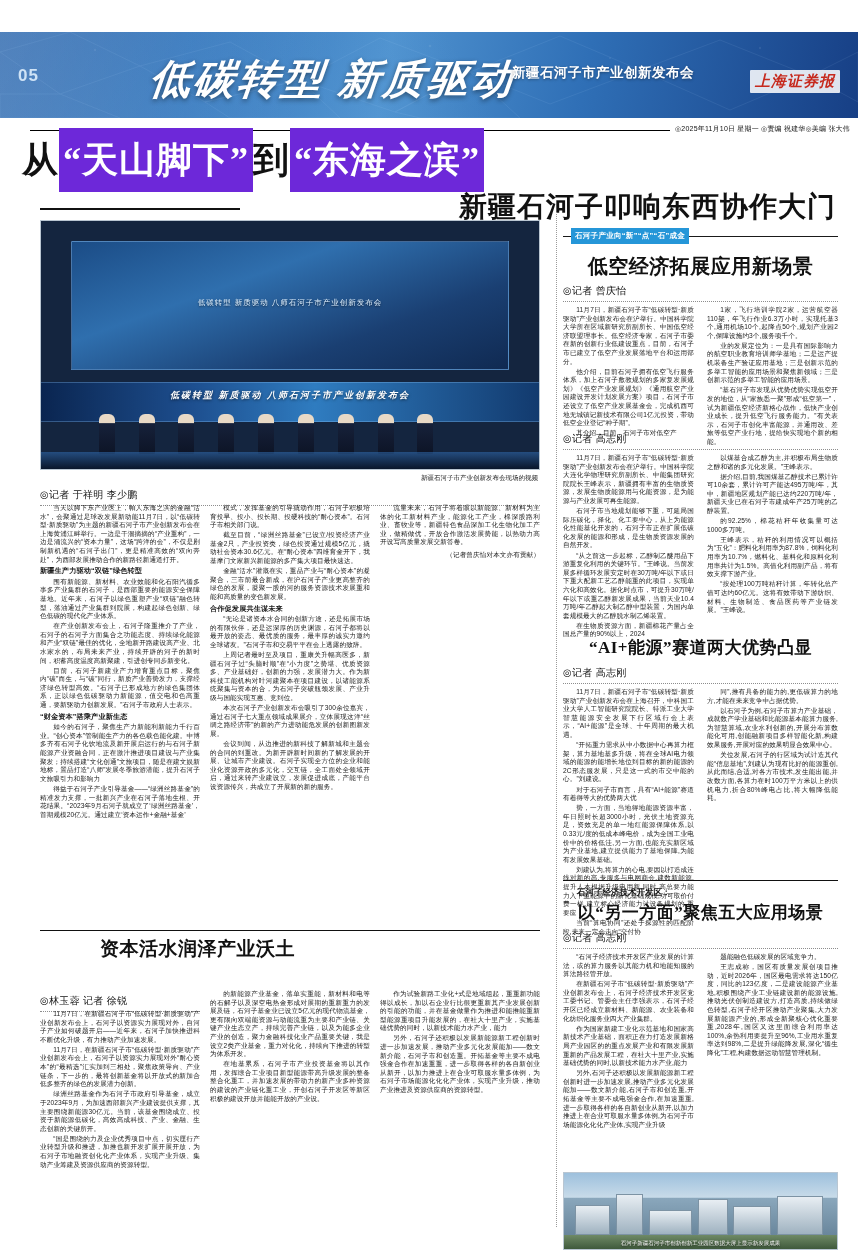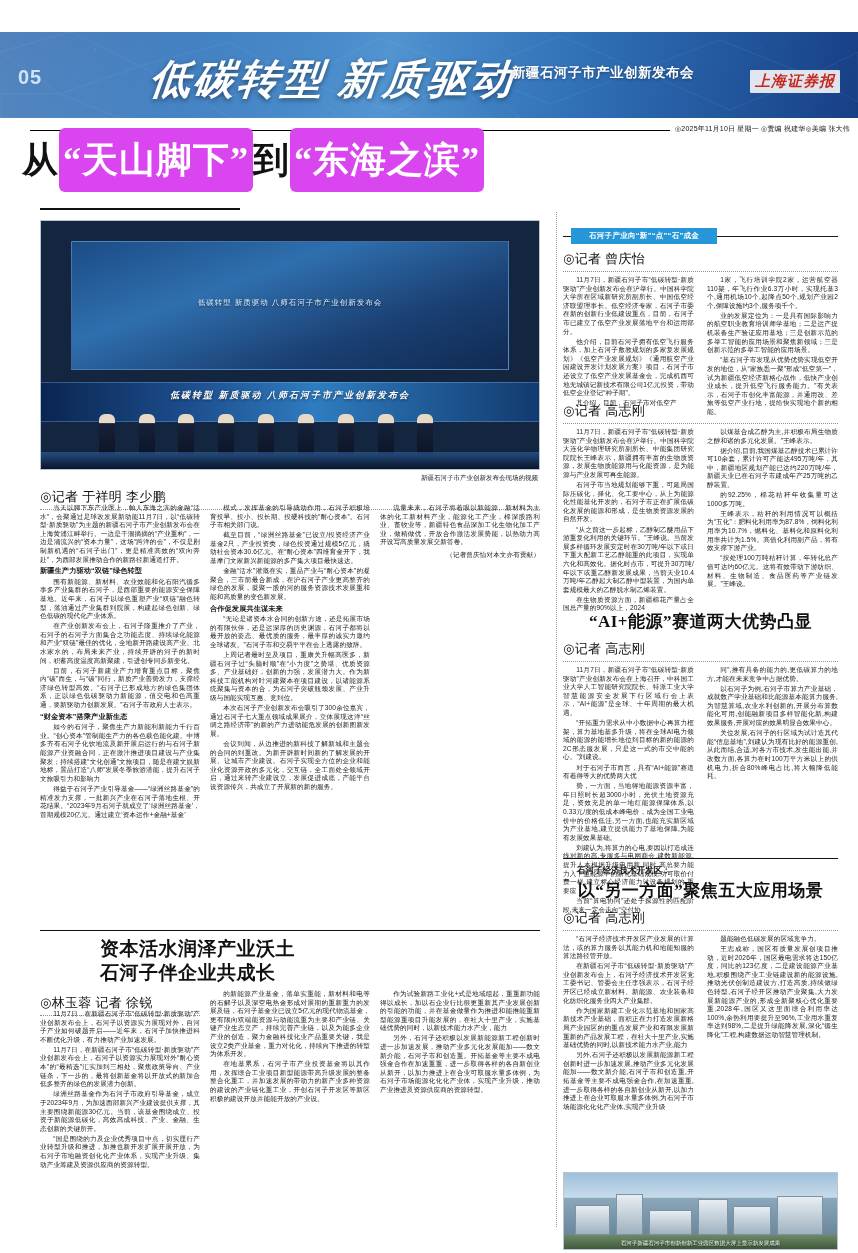--- a/index.html
+++ b/index.html
@@ -18,21 +18,21 @@
     background:
       linear-gradient(115deg,rgba(255,255,255,.10) 0%,rgba(255,255,255,0) 38%),
       linear-gradient(60deg,rgba(120,185,235,.40) 0%,rgba(20,60,130,0) 55%),
       linear-gradient(100deg,#1d4d96 0%,#2a6bb4 22%,#4f92cf 45%,#2f6fb6 68%,#173f85 100%);
     overflow:hidden;
   }
   .masthead .poly{position:absolute;opacity:.22;}
   .poly svg{display:block}
   .page-num{
     position:absolute; left:18px; top:34px;
-    font-size:20px; font-weight:700; color:#cfe3f6; letter-spacing:1px;
+    font-size:17px; font-weight:700; color:#cfe3f6; letter-spacing:1px;
   }
   .mh-title{
     position:absolute; left:150px; top:20px;
     font-family:"Liberation Serif","DejaVu Serif",serif;
     font-size:41px; font-weight:700; color:#ffffff;
     letter-spacing:3px; font-style:italic;
     text-shadow:0 2px 5px rgba(0,0,0,.45);
     transform:skewX(-6deg);
     white-space:nowrap;
   }
@@ -66,21 +66,21 @@
 
   
   .hl-wrap{ position:absolute; left:0; top:138px; width:858px; height:72px; }
   .hl1{
     position:absolute; left:22px; top:0px;
     font-family:"Liberation Serif","DejaVu Serif",serif;
     font-size:36px; font-weight:700; letter-spacing:1px;
     white-space:nowrap; line-height:44px;
   }
   .hl1 .hi{
-    background:#d946ef; color:#fff; padding:12px 4px;border-radius:6px;
+    background:#6d28d9; color:#fff; padding:12px 4px;
   }
   .hl2{
     position:absolute; right:22px; top:50px;
     font-family:"Liberation Serif","DejaVu Serif",serif;
     font-size:28px; font-weight:700; letter-spacing:1px;
     white-space:nowrap;
   }
   .hl-rule{
     position:absolute; left:40px; top:70px; width:200px; height:2px; background:#111;
   }
@@ -159,42 +159,42 @@
     position:absolute; left:0; right:0; bottom:0; height:18%;
     background:linear-gradient(180deg,#6f8a66,#3f5a3c);
   }
   .ph-rcap{
     position:absolute; left:0; right:0; bottom:2px;
     text-align:center; color:#fff; font-size:5.5px;
     text-shadow:0 1px 2px rgba(0,0,0,.8);
   }
 
   
-  .byline{ font-size:13px; color:#111; letter-spacing:.3px; white-space:nowrap; }
+  .byline{ font-size:10px; color:#111; letter-spacing:.3px; white-space:nowrap; }
 
   
   .txt{
     font-size:6.6px; line-height:8.6px; color:#1a1a1a;
     text-align:justify; text-justify:inter-ideograph;
     letter-spacing:.1px;
   }
   .txt p{ text-indent:2em; margin-bottom:1.5px; }
   .txt p.sub{ text-indent:0; font-weight:700; font-size:7.2px; margin:3px 0 2px; }
 
   
   .kicker{
     position:relative; height:16px;
   }
   .kicker .kline{
     position:absolute; left:0; right:0; top:8px; height:1px; background:#1a1a1a;
   }
   .kicker .kbox{
     position:absolute; left:8px; top:0; height:16px;
     background:#2596d8; color:#fff; font-size:7.5px; font-weight:700;
-    padding:0 18px; line-height:16px; white-space:nowrap; letter-spacing:.3px;
+    padding:0 4px; line-height:16px; white-space:nowrap; letter-spacing:.3px;
   }
 
   .sec-hl{
     font-family:"Liberation Serif","DejaVu Serif",serif;
     font-size:20px; font-weight:700; text-align:center;
     letter-spacing:.5px; white-space:nowrap; line-height:24px;
   }
   .sec-hl.sm{ font-size:17px; }
   .sec-eyebrow{
     font-size:8.5px; font-weight:700; text-align:left; padding-left:14px;
@@ -243,20 +243,21 @@
 </div>
 
 <div class="daterule">
   <div class="ln"></div>
   <div class="dt">◎2025年11月10日 星期一 ◎责编 祝建华◎美编 张大伟</div>
 </div>
 
 <div class="hl-wrap">
   <div class="hl1"><span>从</span><span class="hi">“天山脚下”</span><span>到</span><span class="hi">“东海之滨”</span></div>
   <div class="hl-rule"></div>
+  <div class="hl2">新疆石河子叩响东西协作大门</div>
 </div>
 
 <div class="sheet">
 
   <div class="vdiv"></div>
 
   <div class="colL">
 
     <div class="photo ph-main">
       <div class="ph-stage"></div>
@@ -312,21 +313,20 @@
       <p>流量未来，石河子将着眼以新能源、新材料为主体的化工新材料产业，能源化工产业，棉深股路利业、畜牧业等，新疆特色食品深加工化生物化加工产业，做精做优，开放合作激活发展势能，以热动力高开设写高质量发展交新答卷。</p>
       <p style="text-indent:0;text-align:right;margin-top:4px;">（记者曾庆怡对本文亦有贡献）</p>
     </div>
 
     <div style="position:absolute;left:10px;top:718px;width:500px;">
       <div class="hr-tn" style="margin-bottom:6px;"></div>
     </div>
 
     <div style="position:absolute;left:70px;top:725px;width:200px;">
       <div class="mid-hl">资本活水润泽产业沃土</div>
-      <div class="mid-hl">石河子伴企业共成长</div>
     </div>
 
     <div style="position:absolute;left:10px;top:782px;width:160px;">
       <div class="byline">◎林玉蓉 记者 徐锐</div>
       <div class="hr-dot" style="margin:3px 0 4px;"></div>
     </div>
 
     <div style="position:absolute;left:10px;top:798px;width:160px;" class="txt">
       <p>11月7日，在新疆石河子市“低碳转型·新质驱动”产业创新发布会上，石河子以资源实力展现对外，自河子产业如何破题开启——近年来，石河子加快推进科不断优化升级，有力推动产业加速发展。</p>
       <p>11月7日，在新疆石河子市“低碳转型·新质驱动”产业创新发布会上，石河子以资源实力展现对外“耐心资本”的“最精选”汇实加到三相处，聚焦政策导向、产业链条，下一步的，最将创新基金将以开放式的新加合低多整齐的绿色的发展潜力创新。</p>
@@ -346,20 +346,21 @@
 
   </div>
 
   <div class="colR">
 
     <div class="kicker" style="margin-top:16px;">
       <div class="kline"></div>
       <div class="kbox">石河子产业向“新”“点”“石”成金</div>
     </div>
 
+    <div class="sec-hl" style="margin-top:10px;">低空经济拓展应用新场景</div>
 
     <div style="margin-top:6px;">
       <div class="byline">◎记者 曾庆怡</div>
       <div class="hr-dot" style="margin:3px 0 4px;"></div>
     </div>
 
     <div style="position:relative;height:120px;">
       <div style="position:absolute;left:0;top:0;width:131px;" class="txt">
         <p>11月7日，新疆石河子市“低碳转型·新质驱动”产业创新发布会在沪举行。中国科学院大学所在区域新研究所副所长、中国低空经济联盟理事长。低空经济专家，石河子市委在新的创新行业低建设重点，目前，石河子市已建立了低空产业发展落地平台和运用部分。</p>
         <p>他介绍，目前石河子拥有低空飞行服务体系，加上石河子敷教规划的多家复发展规划》《低空产业发展规划》《通用航空产业园建设开发计划发展方案》项目，石河子市还设立了低空产业发展基金会，完成机西可地无城镇记新技术有限公司1亿元投资，带动低空企业登记“种子期”。</p>

